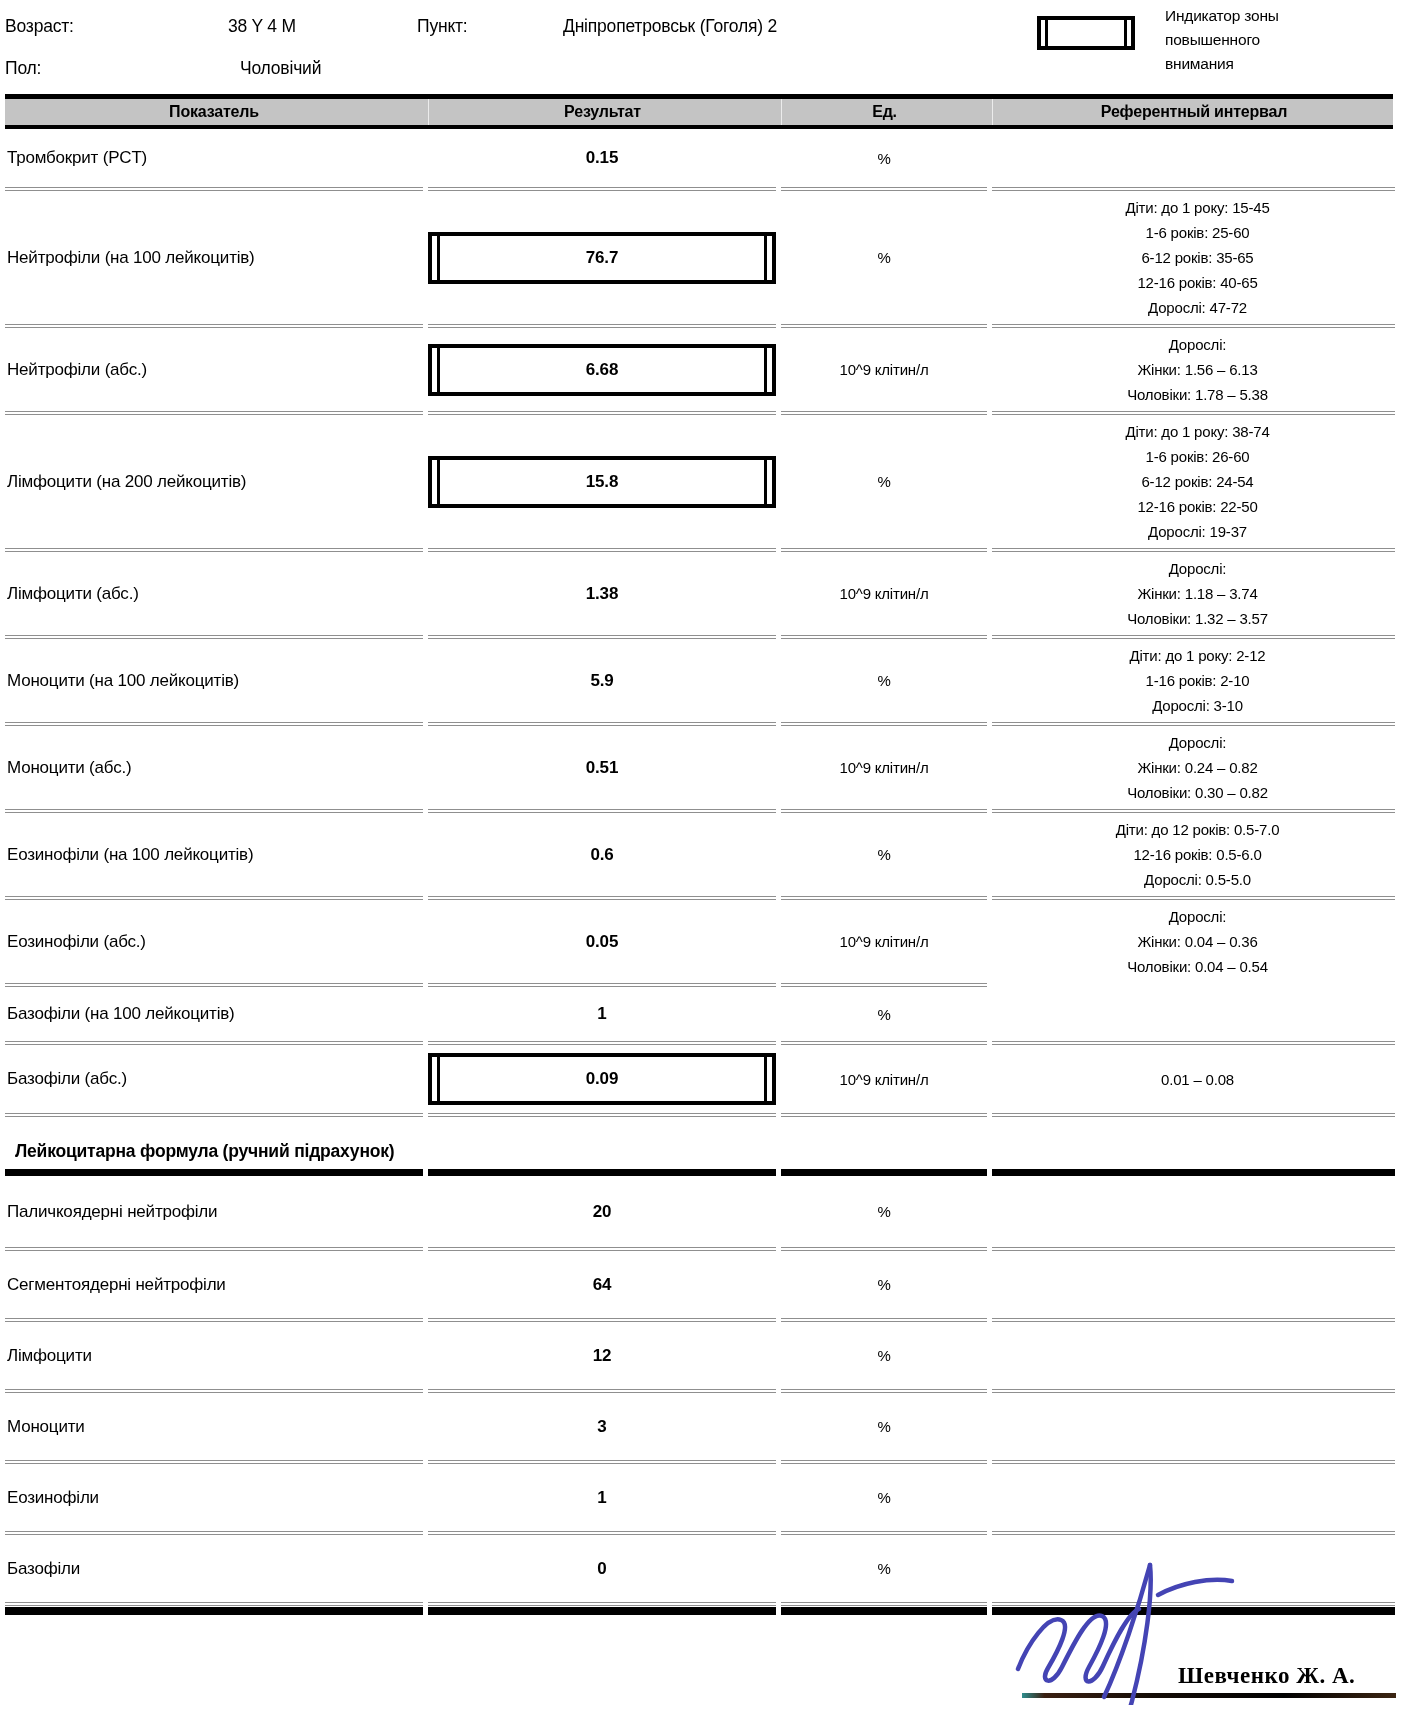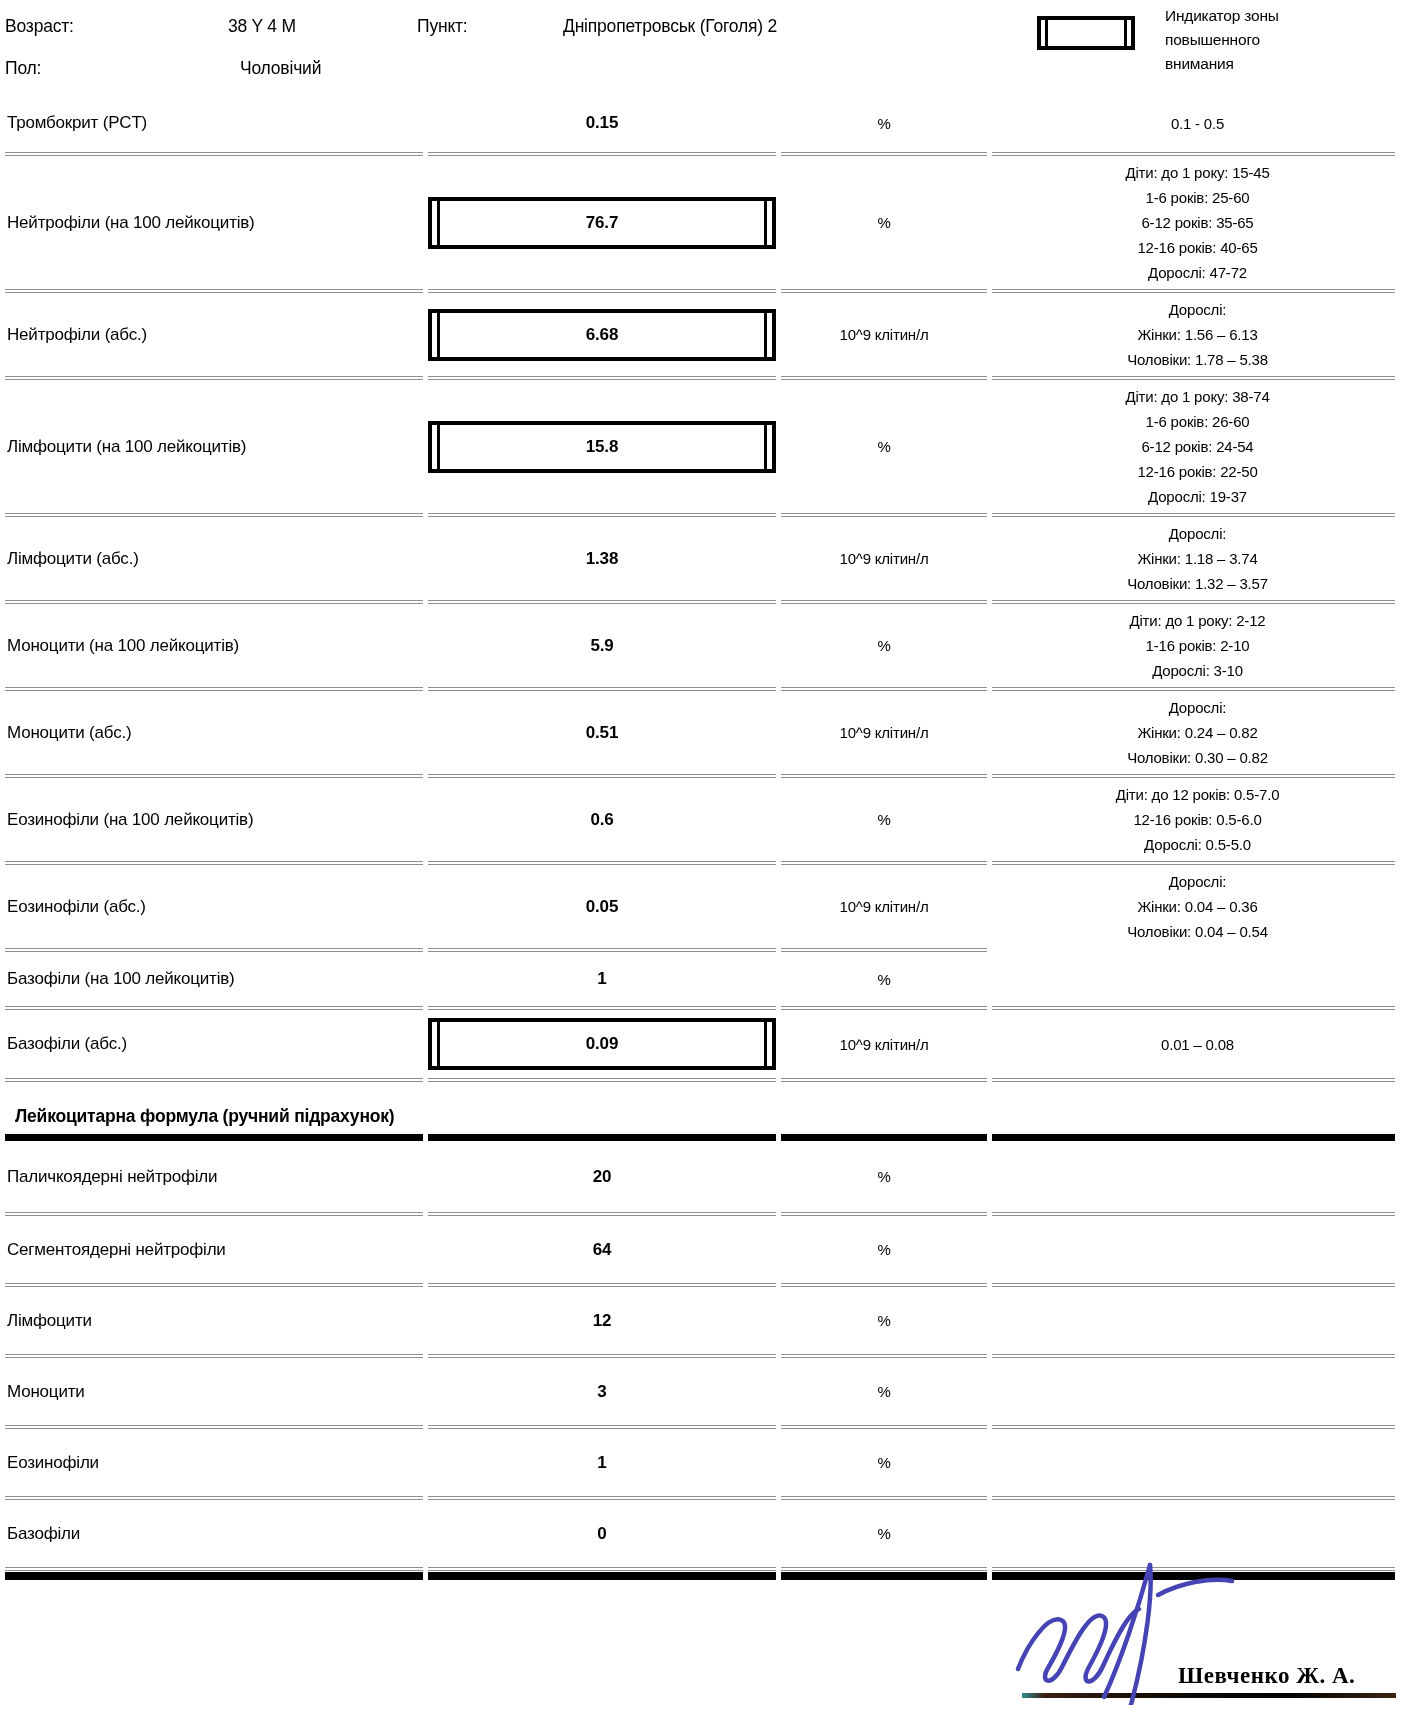--- a/index.html
+++ b/index.html
@@ -69,36 +69,39 @@
       <span class="abs" style="left:235px;top:58px">Чоловічий</span>
 
       <div class="legend-box"></div>
       <div class="legend-text">
         <div>Индикатор зоны</div>
         <div>повышенного</div>
         <div>внимания</div>
       </div>
     </div>
 
+    <div class="grid thead" style="background: rgb(196, 196, 196);">
+      <div class="hc">Показатель</div>
+      <div class="hc">Результат</div>
+      <div class="hc">Ед.</div>
+      <div class="hc">Референтный интервал</div>
+    </div>
 
     <div class="rows" id="t1">
   <div class="grid row">
     <div class="c c1">
             <span class="param">Тромбокрит (PCT)</span>
           </div>
     <div class="c c2">
             <div class="reswrap">
               <span class="res">0.15</span>
             </div>
           </div>
     <div class="c c3">
             <span class="unit">%</span>
-          </div>
-    <div class="c c4">
-            <div class="refline">0.1 - 0.5</div>
           </div>
   </div>
 
   <div class="grid row">
     <div class="c c1">
             <span class="param">Нейтрофіли (на 100 лейкоцитів)</span>
           </div>
     <div class="c c2">
             <div class="reswrap ind-box">
               <span class="res">76.7</span>
@@ -130,21 +133,21 @@
           </div>
     <div class="c c4">
             <div class="refline">Дорослі:</div>
             <div class="refline">Жінки: 1.56 – 6.13</div>
             <div class="refline">Чоловіки: 1.78 – 5.38</div>
           </div>
   </div>
 
   <div class="grid row">
     <div class="c c1">
-            <span class="param">Лімфоцити (на 100 лейкоцитів)</span>
+            <span class="param">Лімфоцити (на 200 лейкоцитів)</span>
           </div>
     <div class="c c2">
             <div class="reswrap ind-box">
               <span class="res">15.8</span>
             </div>
           </div>
     <div class="c c3">
             <span class="unit">%</span>
           </div>
     <div class="c c4">

